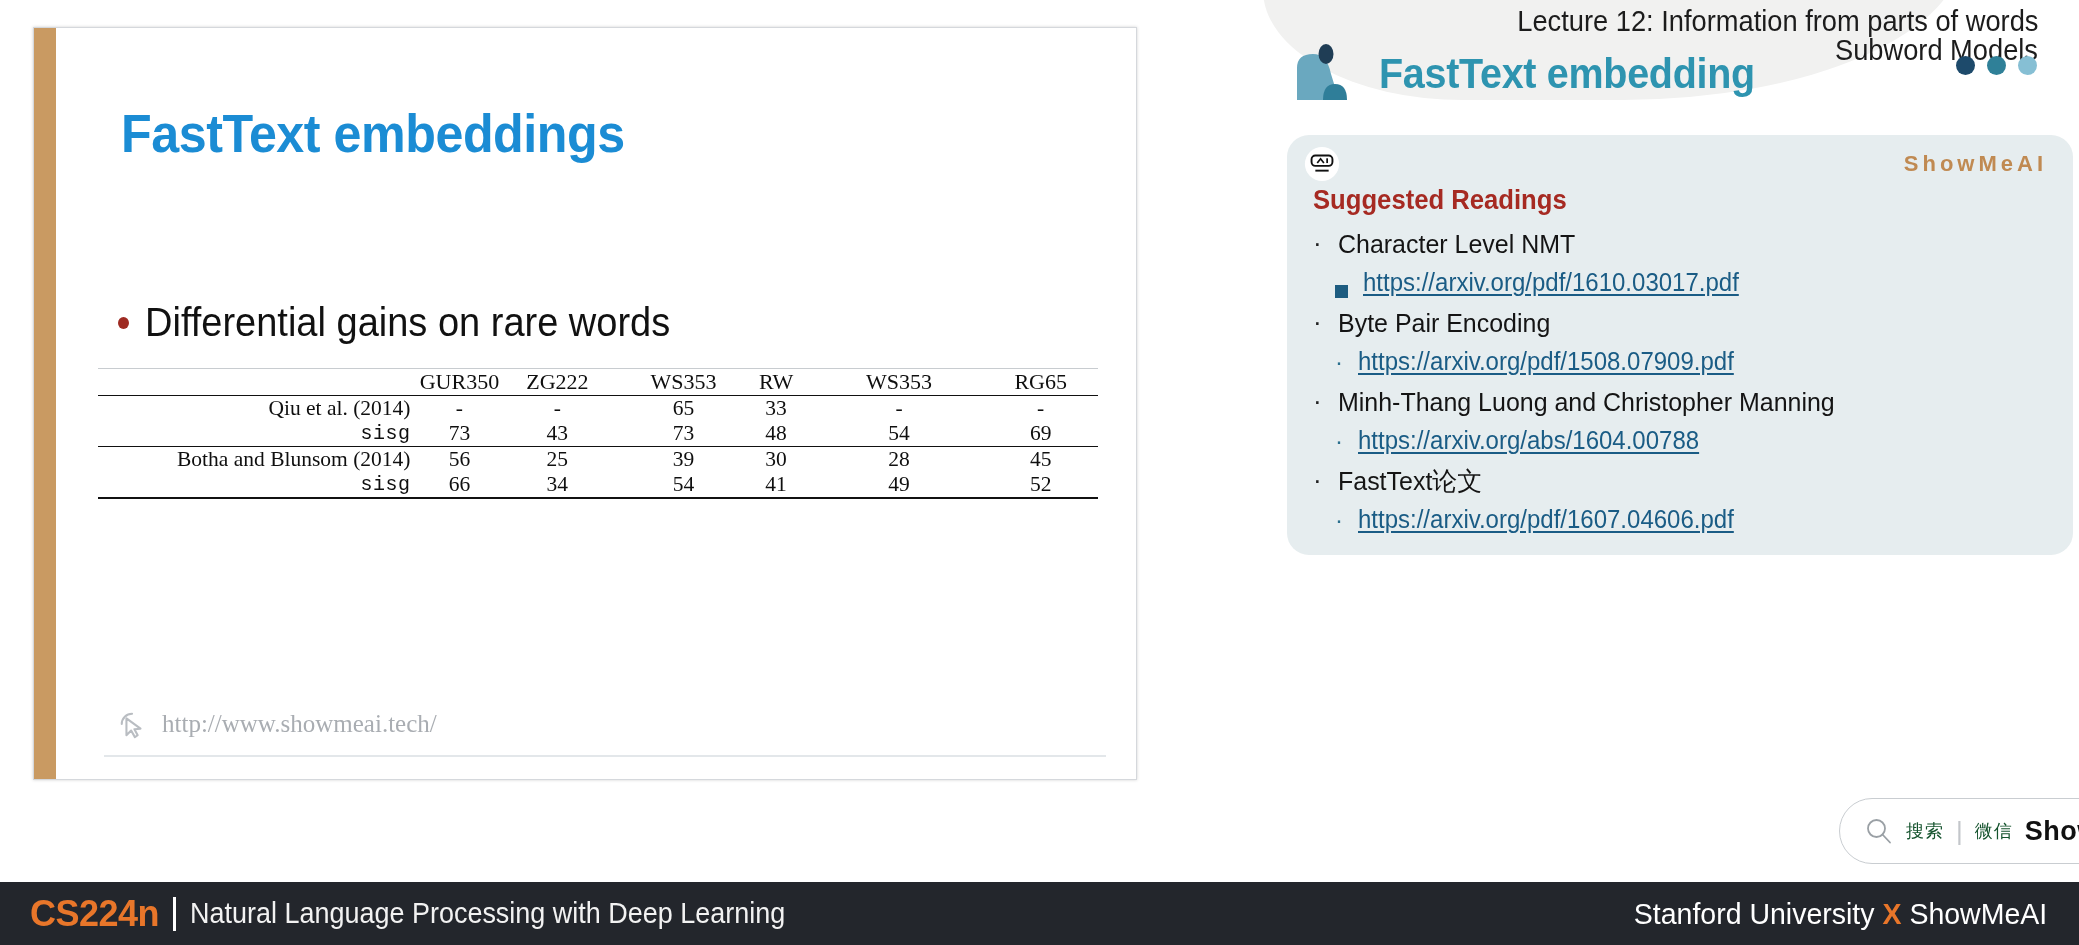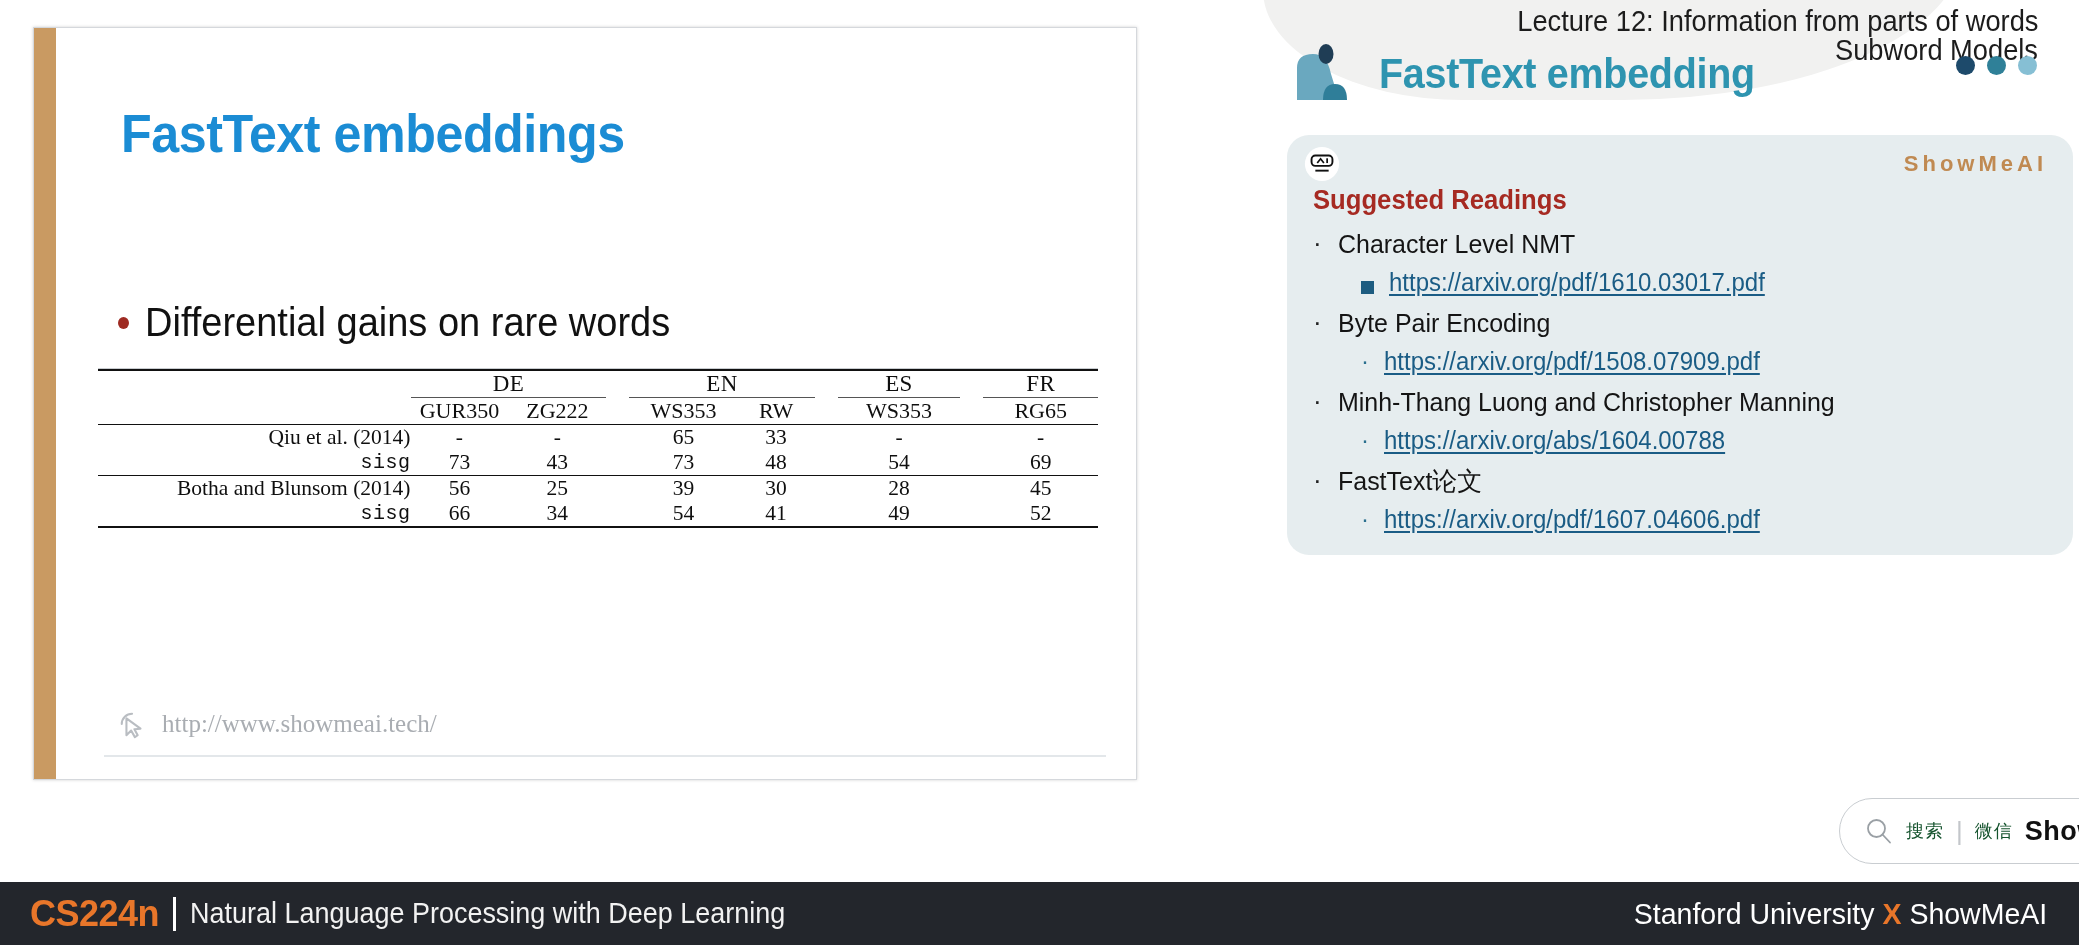--- a/index.html
+++ b/index.html
@@ -134,22 +134,22 @@
   .rd-l1 {
     display: flex; align-items: flex-start; gap: 16px;
     margin-top: 6px; padding-left: 4px;
   }
   .rd-l1 .bdot { color: #222; font-size: 26px; line-height: 29px; }
   .rd-l1 .txt {
     font-size: 26px; color: #141414; line-height: 31px;
     transform: scaleX(.96); transform-origin: left center;
   }
   .rd-l2 {
-    display: flex; align-items: center; gap: 15px;
-    margin: 6px 0 10px 52px;
+    display: flex; align-items: flex-end; gap: 15px;
+    margin: 6px 0 10px 26px;
   }
   .rd-l2 .sq { width: 13px; height: 13px; background: #1d5c80; margin-top: 11px; }
   .rd-l2 .cdot { color: #2a6f8e; font-size: 24px; line-height: 30px; }
   .rd-l2 .link {
     font-size: 25px; color: #1a5c85; text-decoration: underline;
     text-underline-offset: 3px; line-height: 32px;
     transform: scaleX(.96); transform-origin: left center;
   }
 
   .searchbar {
@@ -208,30 +208,20 @@
               <col class="c-d2">
               <col class="c-pad">
             <col class="c-e1">
               <col class="c-e2">
               <col class="c-pad">
             <col class="c-s1">
               <col class="c-pad">
               <col class="c-f1">
           </colgroup>
           <thead>
-            <tr class="tb-top">
-              <th></th>
-              <th class="grp-th under" colspan="2">DE</th>
-              <th></th>
-              <th class="grp-th under" colspan="2">EN</th>
-              <th></th>
-              <th class="grp-th under">ES</th>
-              <th></th>
-              <th class="grp-th under">FR</th>
-            </tr>
             <tr>
               <th></th>
               <th class="sub-th">GUR350</th>
               <th class="sub-th">ZG222</th>
               <th></th>
               <th class="sub-th">WS353</th>
               <th class="sub-th">RW</th>
               <th></th>
               <th class="sub-th">WS353</th>
               <th></th>

